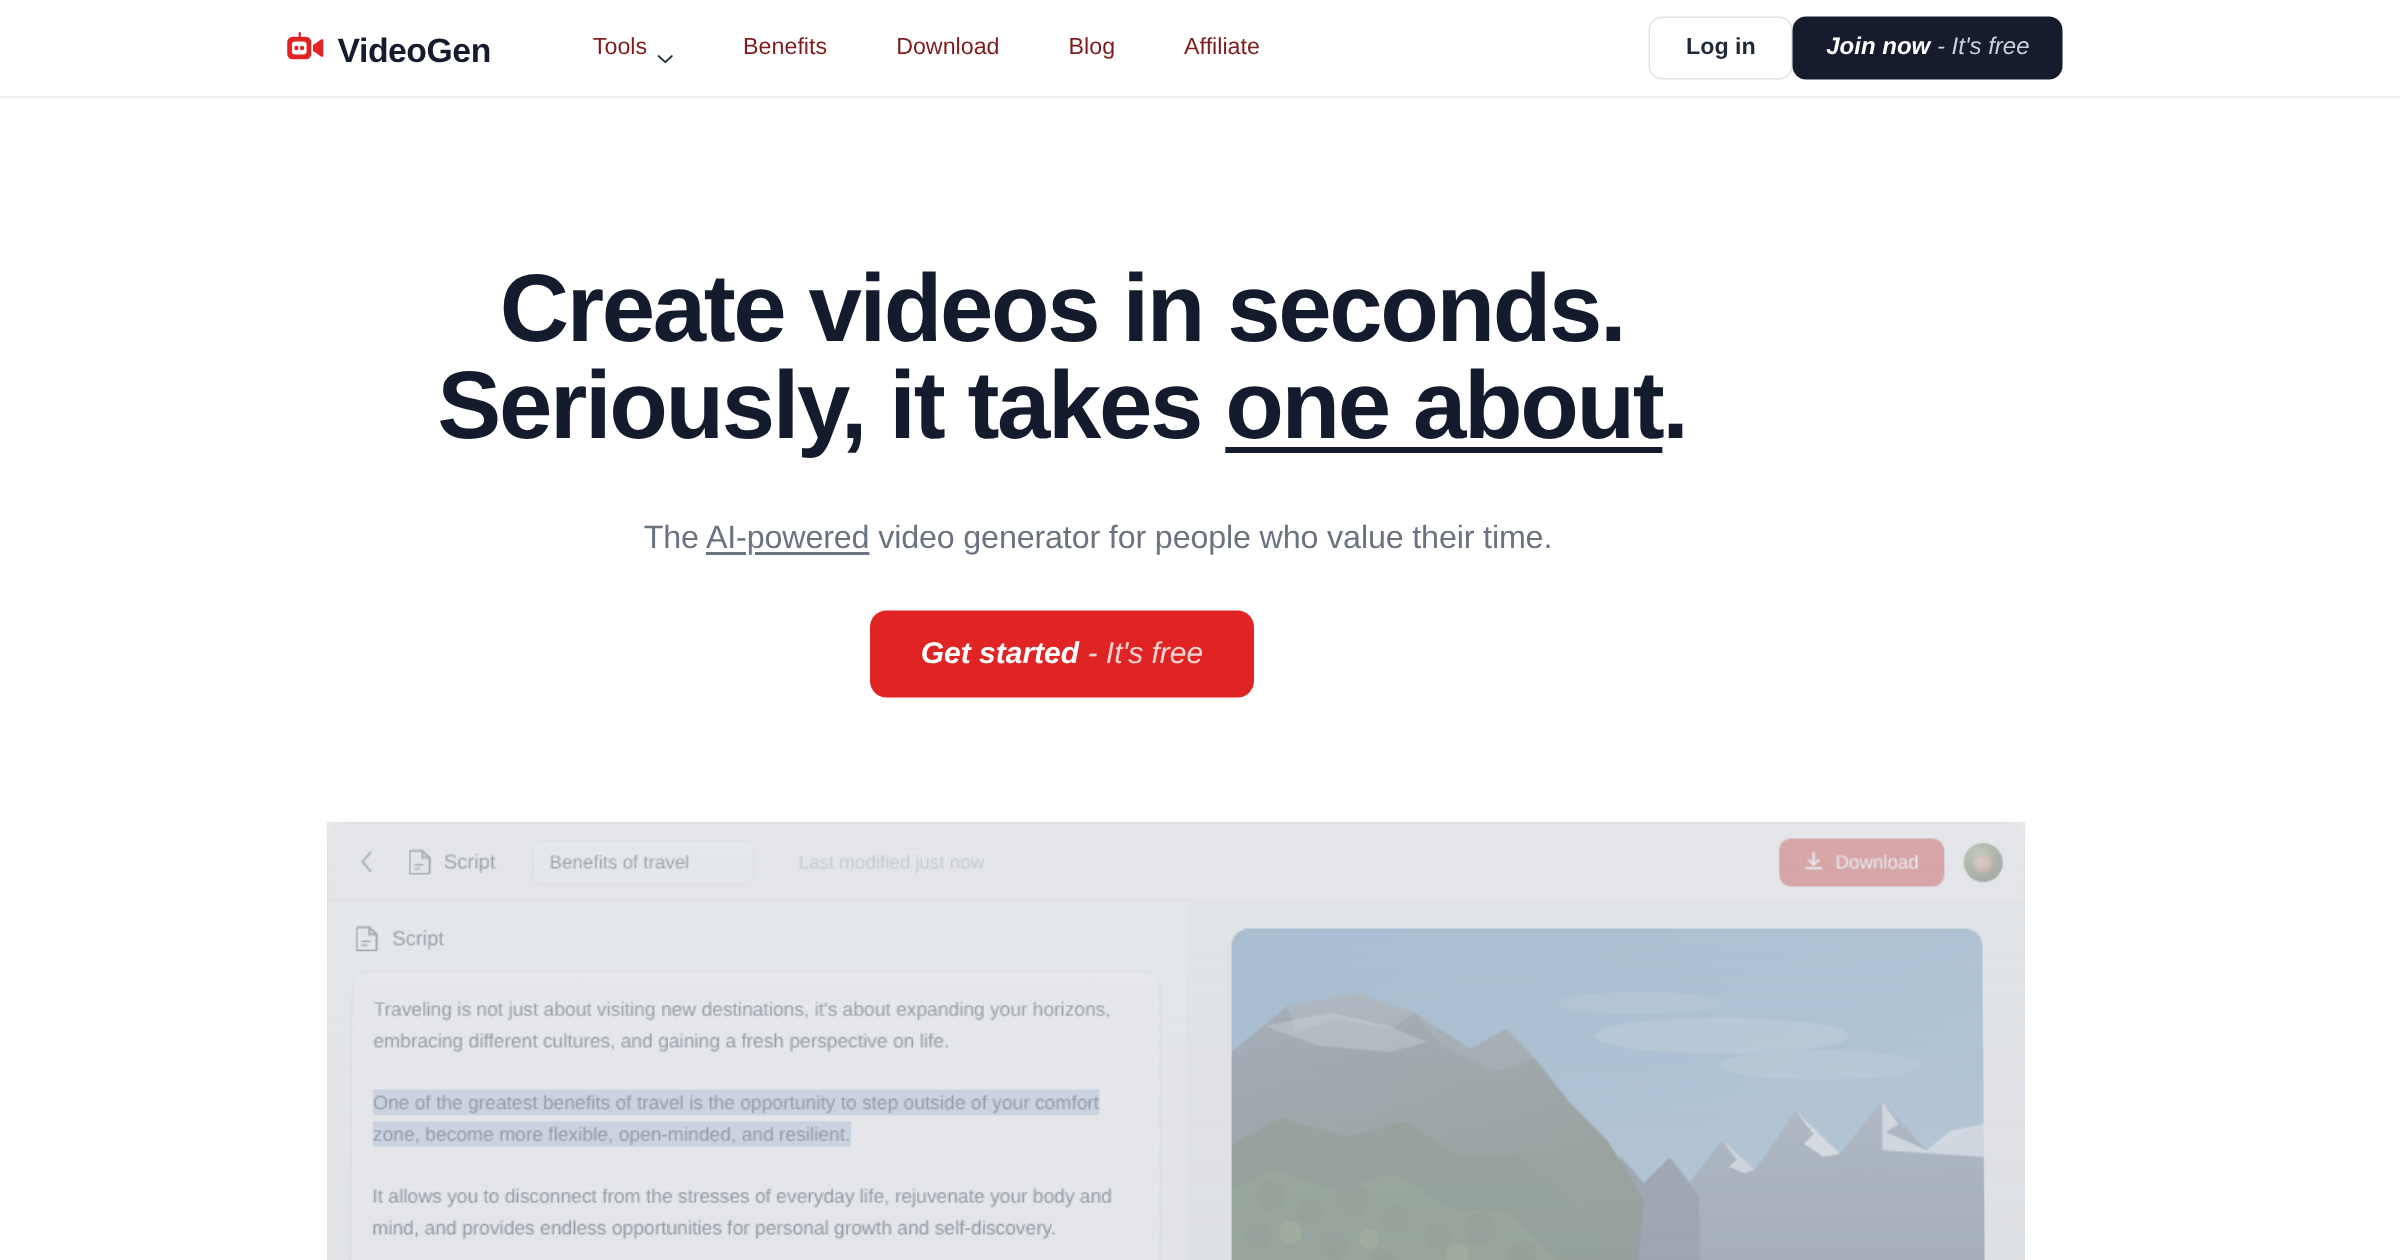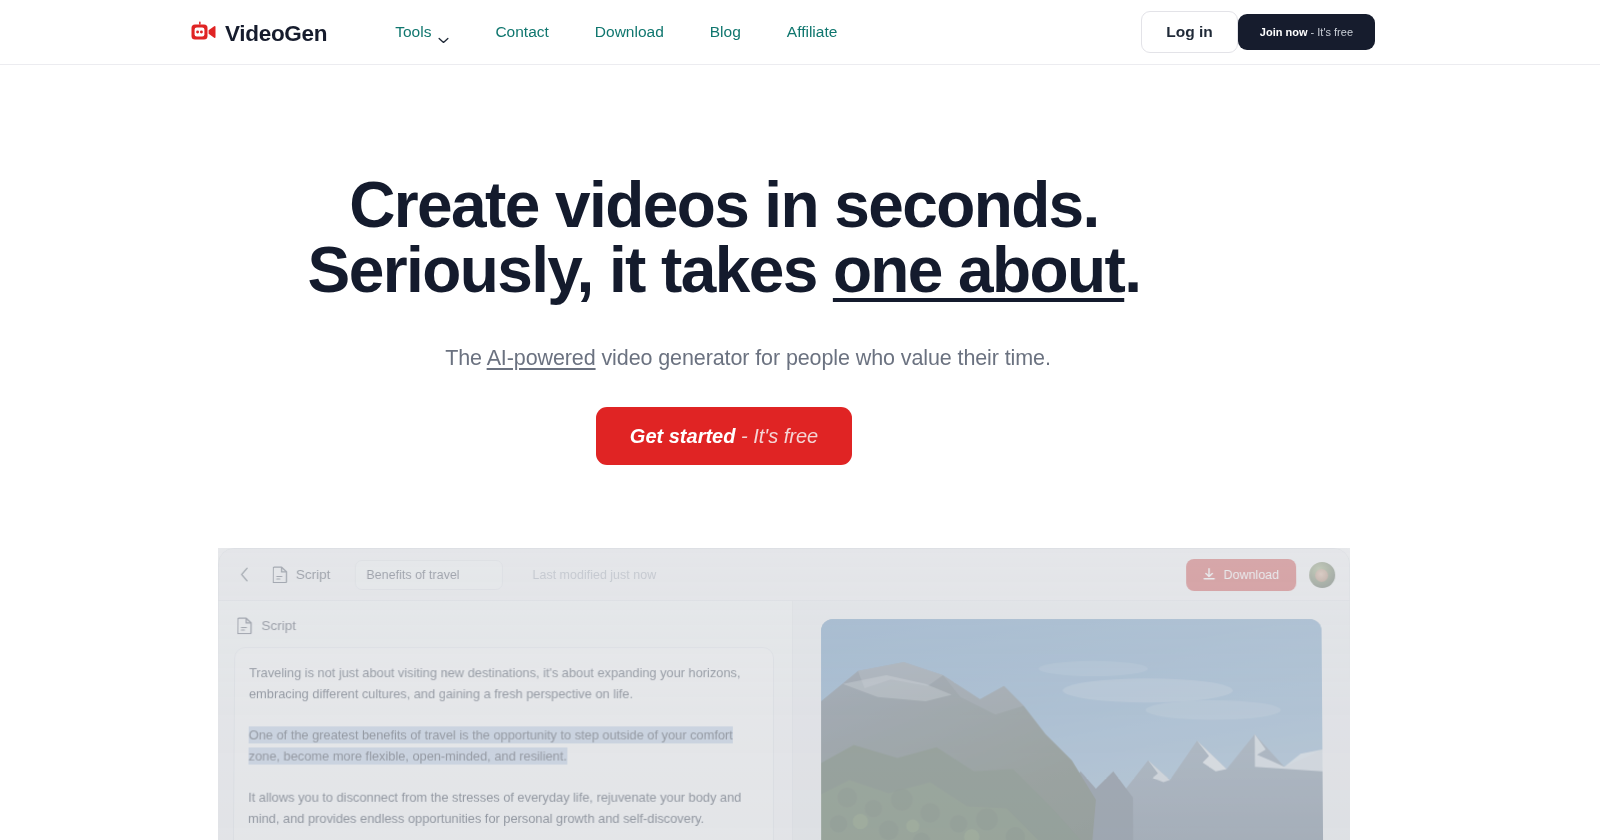--- a/index.html
+++ b/index.html
@@ -59,21 +59,21 @@
   }
 
   .nav-links {
     display: flex;
     align-items: center;
     margin-left: 45px;
     gap: 0;
   }
   .nav-link {
     font-size: 15.5px;
-    color: #0f766e;
+    color: #7f1d1d;
     font-weight: 500;
     padding: 8px 23px;
     cursor: pointer;
     display: flex;
     align-items: center;
     gap: 7px;
     white-space: nowrap;
   }
   .chev {
     display: inline-block;
@@ -93,38 +93,39 @@
     font-weight: bold;
     color: #1f2937;
     background: #fff;
     border: 1px solid #e3e3e8;
     border-radius: 9px;
     padding: 10px 24px;
     cursor: pointer;
     line-height: 1.3;
   }
   .btn-join {
-    font-size: 11px;
+    font-size: 16px;
     color: #ffffff;
     background: #161c2d;
     border: none;
     border-radius: 9px;
     padding: 11px 22px;
     cursor: pointer;
     line-height: 1.3;
     white-space: nowrap;
+    font-style: italic;
   }
   .btn-join .b { font-weight: bold; }
   .btn-join .l { color: #cbd0d8; font-weight: normal; }
 
   
   .hero {
     position: absolute;
     top: 65px;
-    left: 16px;
+    left: 0;
     width: 1416px;
     text-align: center;
     z-index: 5;
   }
 
   .headline {
     margin-top: 108px;
     font-size: 64px;
     line-height: 1.02;
     font-weight: bold;
@@ -382,21 +383,21 @@
     <nav class="nav-links">
       <div class="nav-link">
         <span>Tools</span>
         <span class="chev">
           <svg viewBox="0 0 12 8" width="11" height="7" xmlns="http://www.w3.org/2000/svg">
             <path d="M1 1.6 L6 6.2 L11 1.6" fill="none" stroke="#1f2937" stroke-width="1.5" stroke-linecap="round" stroke-linejoin="round"></path>
           </svg>
         </span>
       </div>
       <div class="nav-link">
-        <span>Contact</span>
+        <span>Benefits</span>
       </div>
       <div class="nav-link">
         <span>Download</span>
       </div>
       <div class="nav-link">
         <span>Blog</span>
       </div>
       <div class="nav-link">
         <span>Affiliate</span>
       </div>

